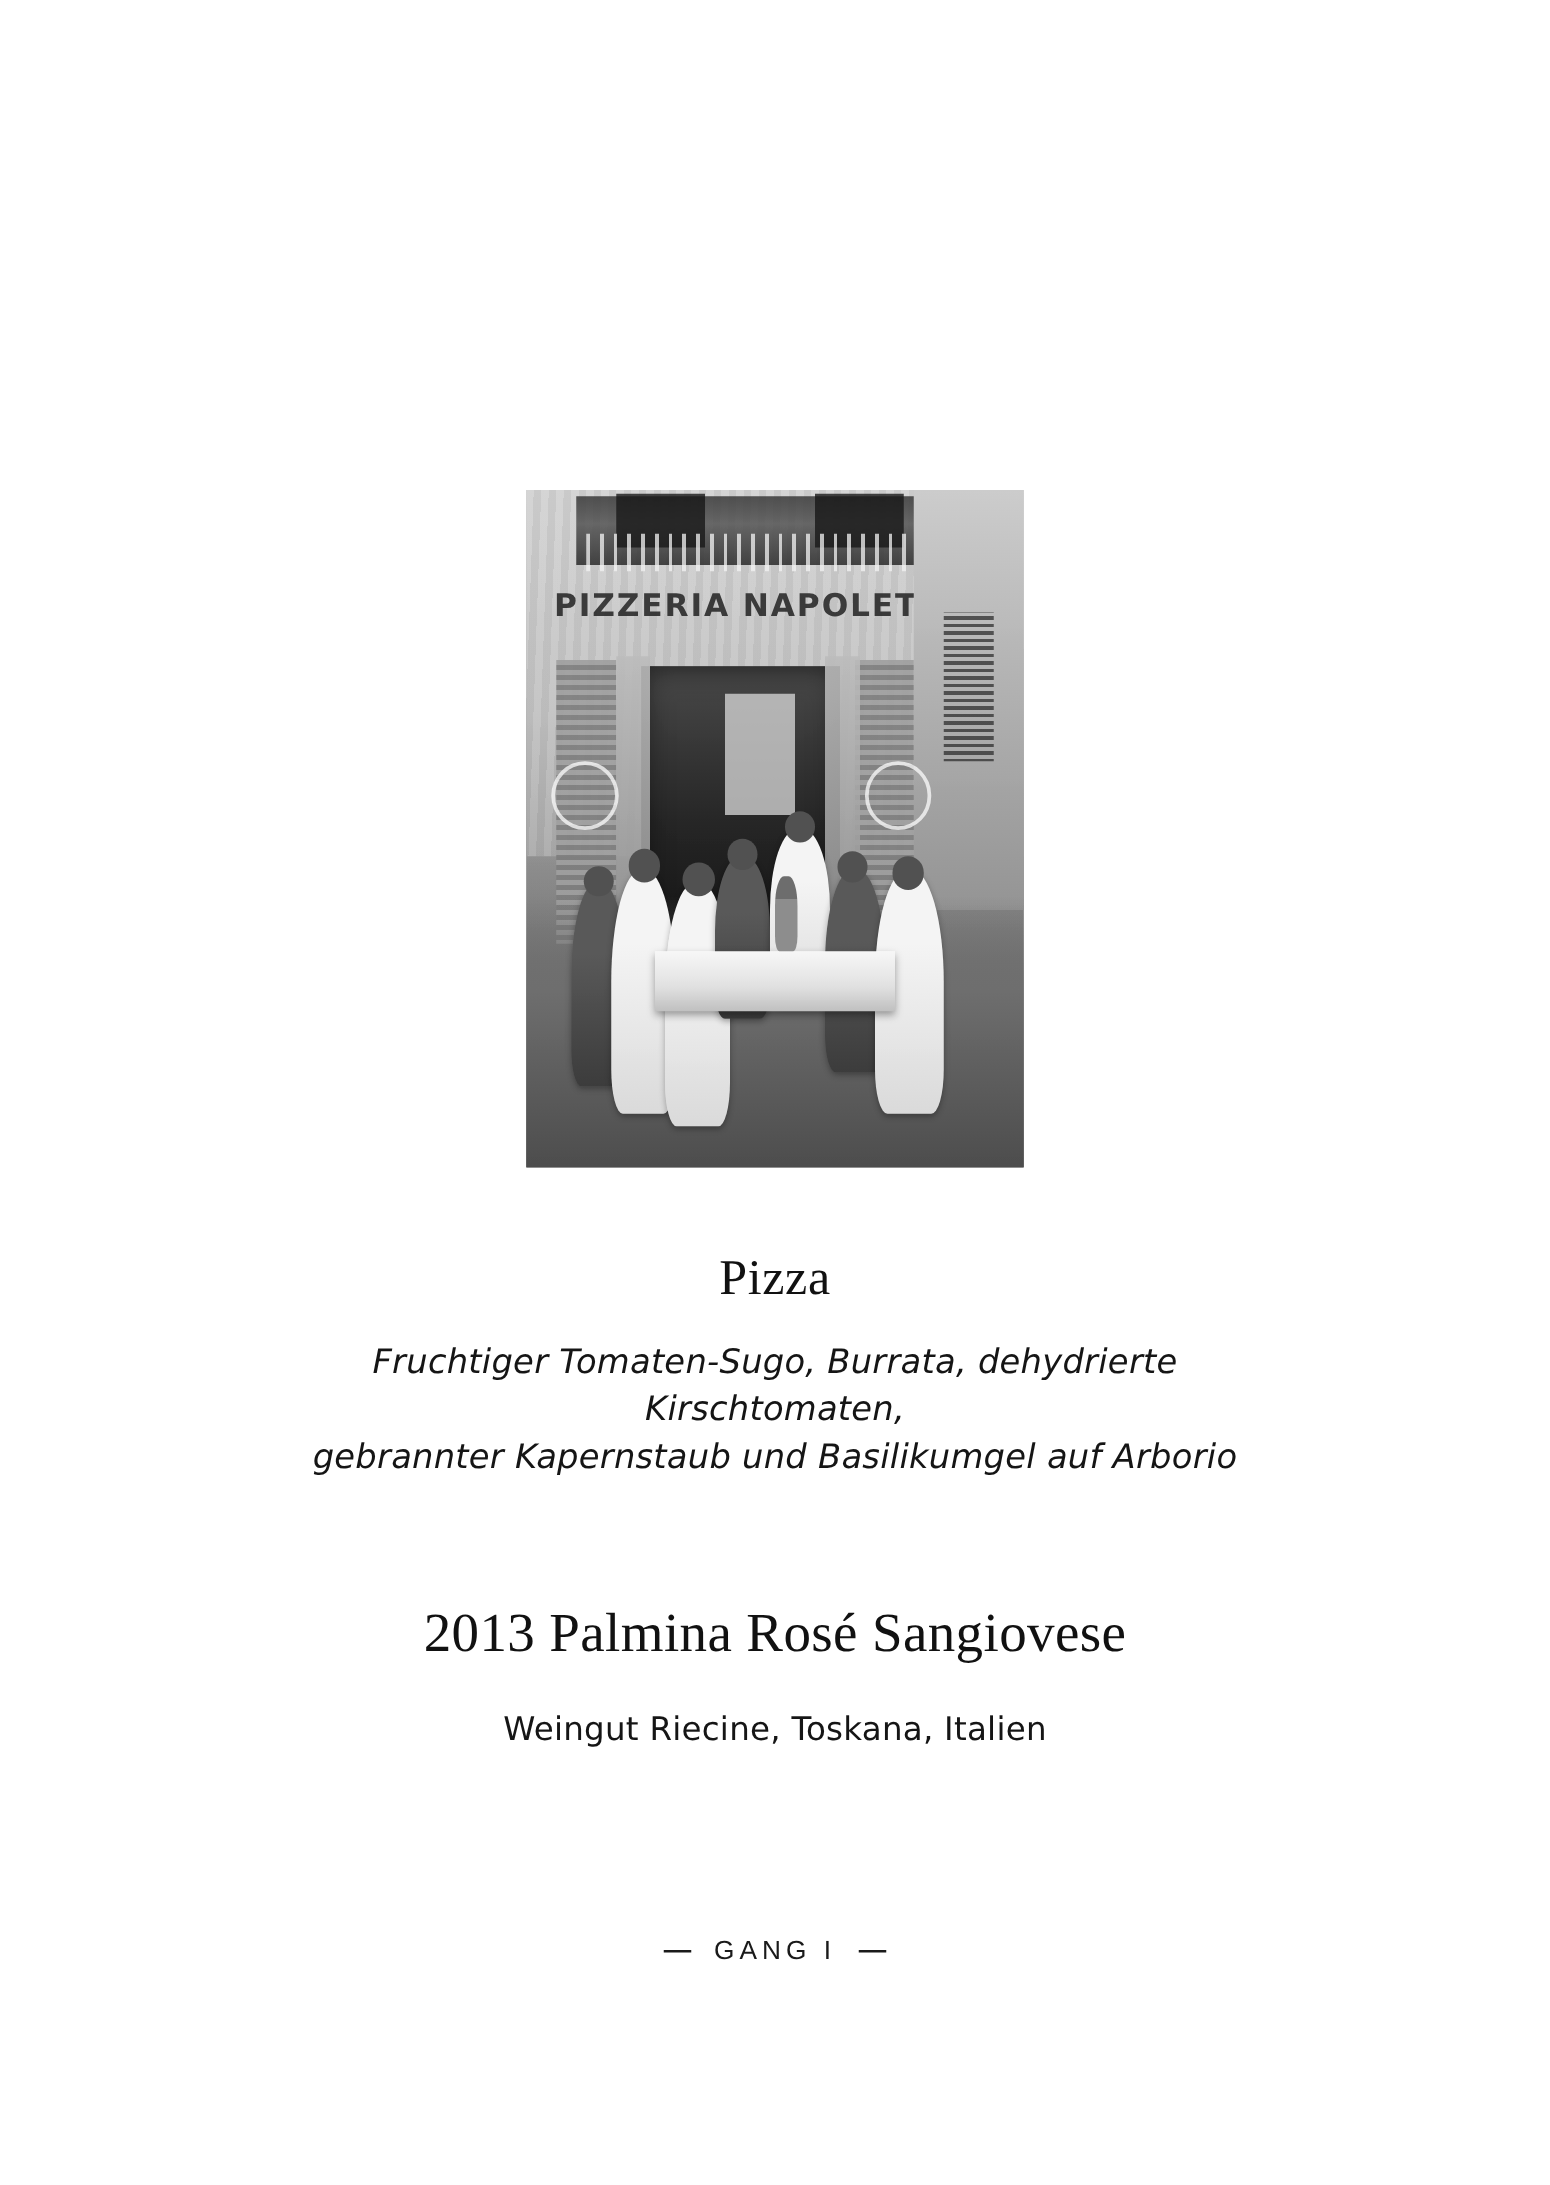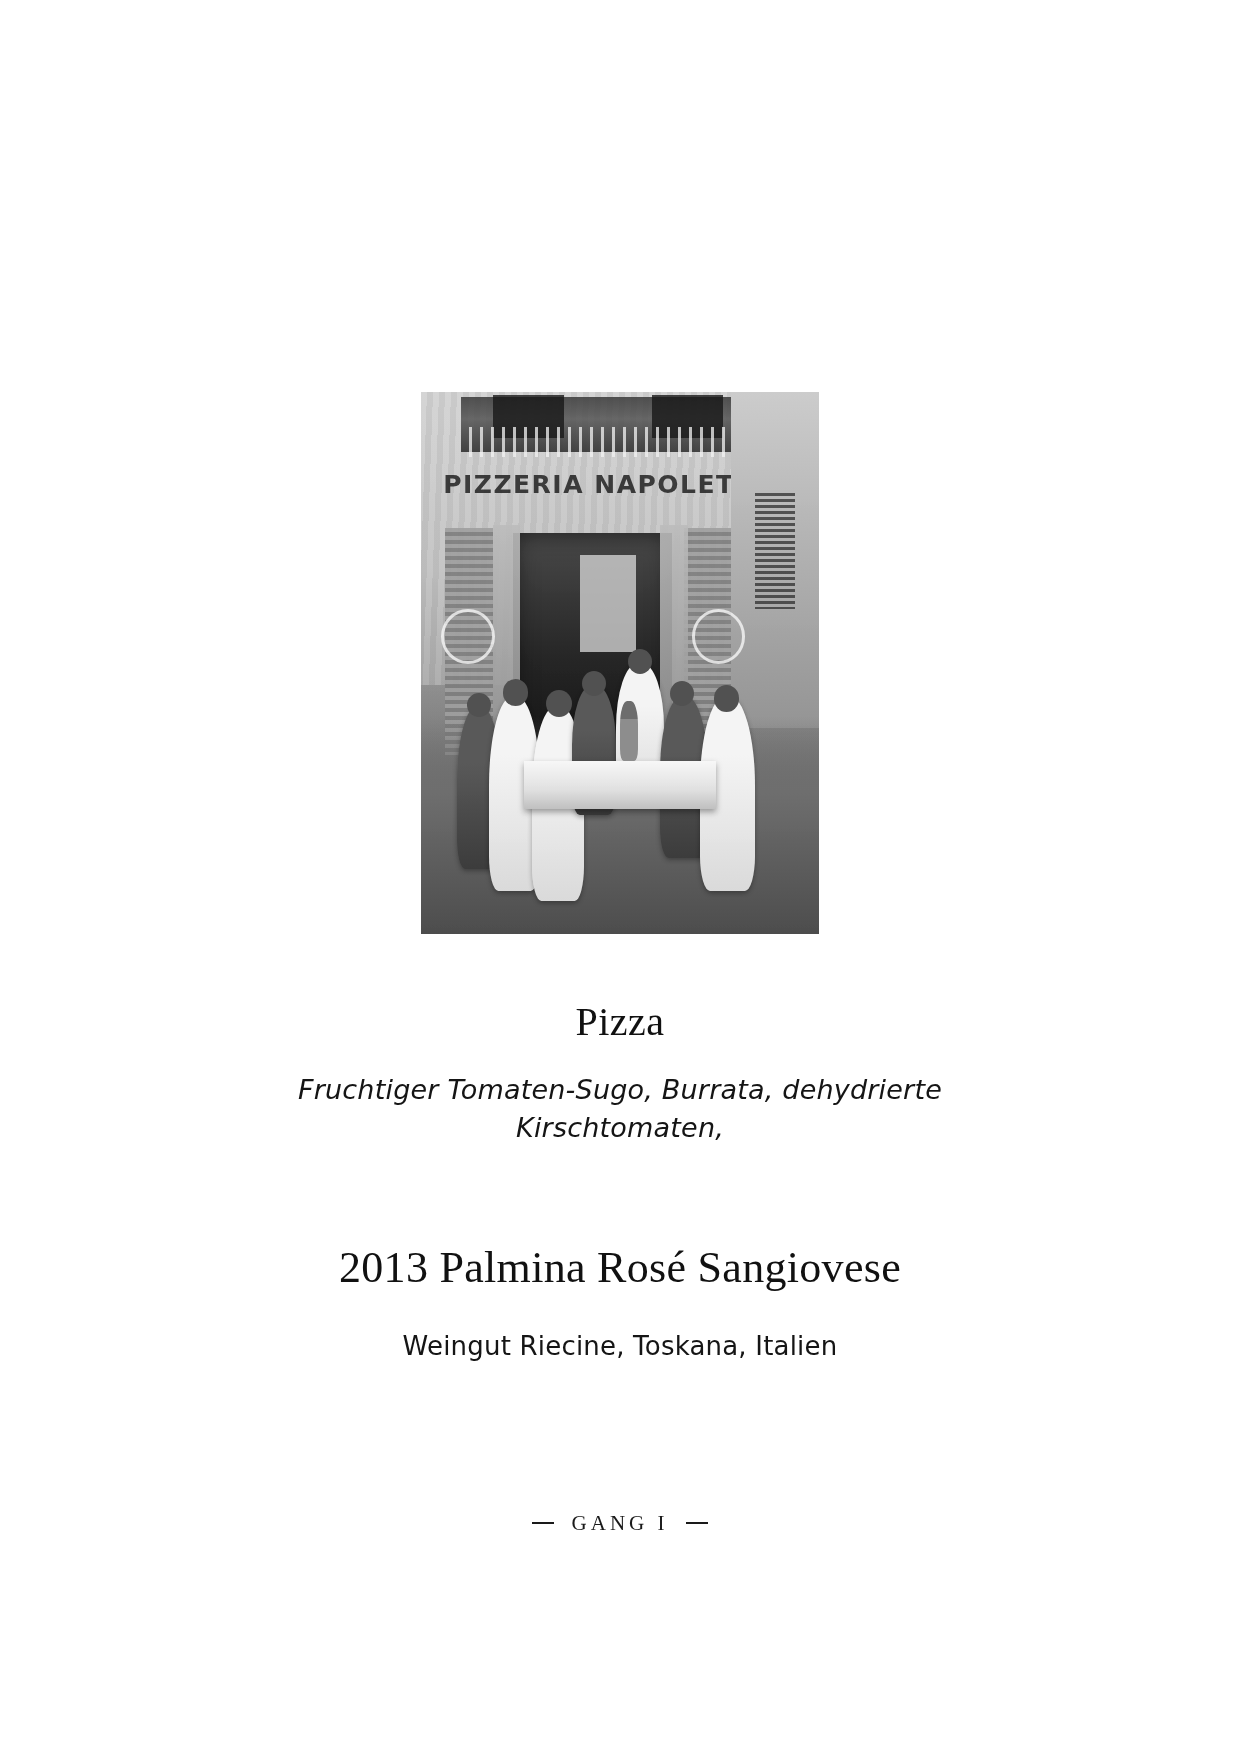--- a/index.html
+++ b/index.html
@@ -275,21 +275,21 @@
     color: #151515;
     letter-spacing: .2px;
   }
 
   .footer {
     margin-top: 150px;
     display: flex;
     align-items: center;
     justify-content: center;
     gap: 18px;
-    font-family: Liberation Serif, serif;
+    font-family: Liberation Sans, sans-serif;
     font-size: 21px;
     letter-spacing: 4px;
     color: #1a1a1a;
   }
   .footer-rule {
     display: inline-block;
     width: 22px;
     height: 2px;
     background: #1a1a1a;
   }
@@ -350,20 +350,21 @@
 
       <div class="table"></div>
       <div class="bottle"></div>
     </div>
   </div>
 
   <div class="content">
     <h1 class="dish-title">Pizza</h1>
     <p class="dish-desc">
       <span>Fruchtiger Tomaten-Sugo, Burrata, dehydrierte Kirschtomaten,</span><br>
+      <span>gebrannter Kapernstaub und Basilikumgel auf Arborio</span>
     </p>
 
     <h2 class="wine-title">2013 Palmina Rosé Sangiovese</h2>
     <p class="wine-sub">Weingut Riecine, Toskana, Italien</p>
 
     <div class="footer">
       <span class="footer-rule"></span>
       <span>GANG I</span>
       <span class="footer-rule"></span>
     </div>

